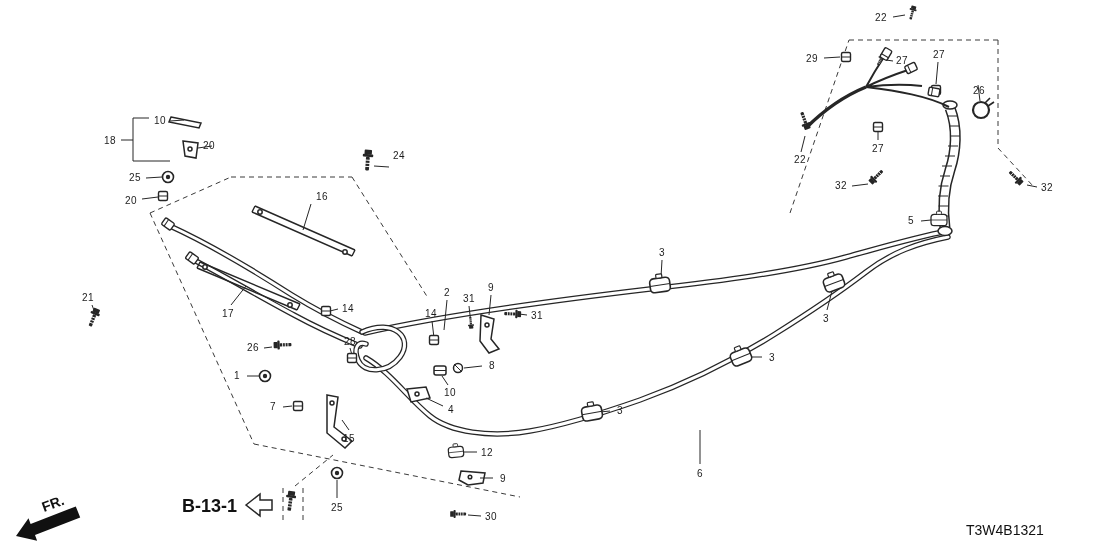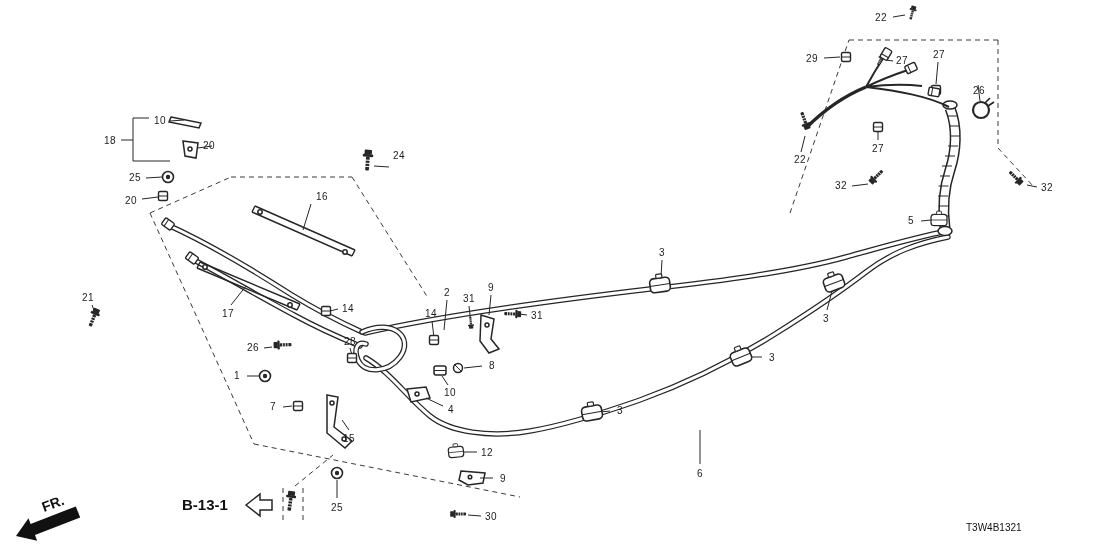--- a/index.html
+++ b/index.html
@@ -1,22 +1,22 @@
 <!DOCTYPE html>
 <html><head>
 <meta charset="utf-8">
 <style>
   html,body{margin:0;padding:0;background:#fff;}
   .stage{position:relative;width:1108px;height:554px;background:#fff;overflow:hidden;
          font-family:"Liberation Sans",sans-serif;}
   .stage svg{position:absolute;left:0;top:0;}
   .callout{position:absolute;transform:translate(-50%,-50%);font-size:10px;color:#1c1c1c;
            letter-spacing:.4px;white-space:nowrap;}
-  .ref-label{position:absolute;left:182px;top:496px;font-weight:bold;font-size:15px;color:#111;}
-  .code-label{position:absolute;left:966px;top:522px;font-size:10px;color:#111;}
+  .ref-label{position:absolute;left:182px;top:496px;font-weight:bold;font-size:18px;color:#111;}
+  .code-label{position:absolute;left:966px;top:522px;font-size:14px;color:#111;}
   .ln{stroke:#262626;fill:none;}
   .dash{stroke:#3a3a3a;stroke-width:1;stroke-dasharray:5 4;fill:none;}
   .to{stroke:#262626;stroke-width:5.5;fill:none;stroke-linecap:round;}
   .ti{stroke:#ffffff;stroke-width:3;fill:none;stroke-linecap:round;}
   .part{fill:#ffffff;stroke:#262626;stroke-width:1.5;}
 </style>
 </head>
 <body>
 
 <div class="stage">

